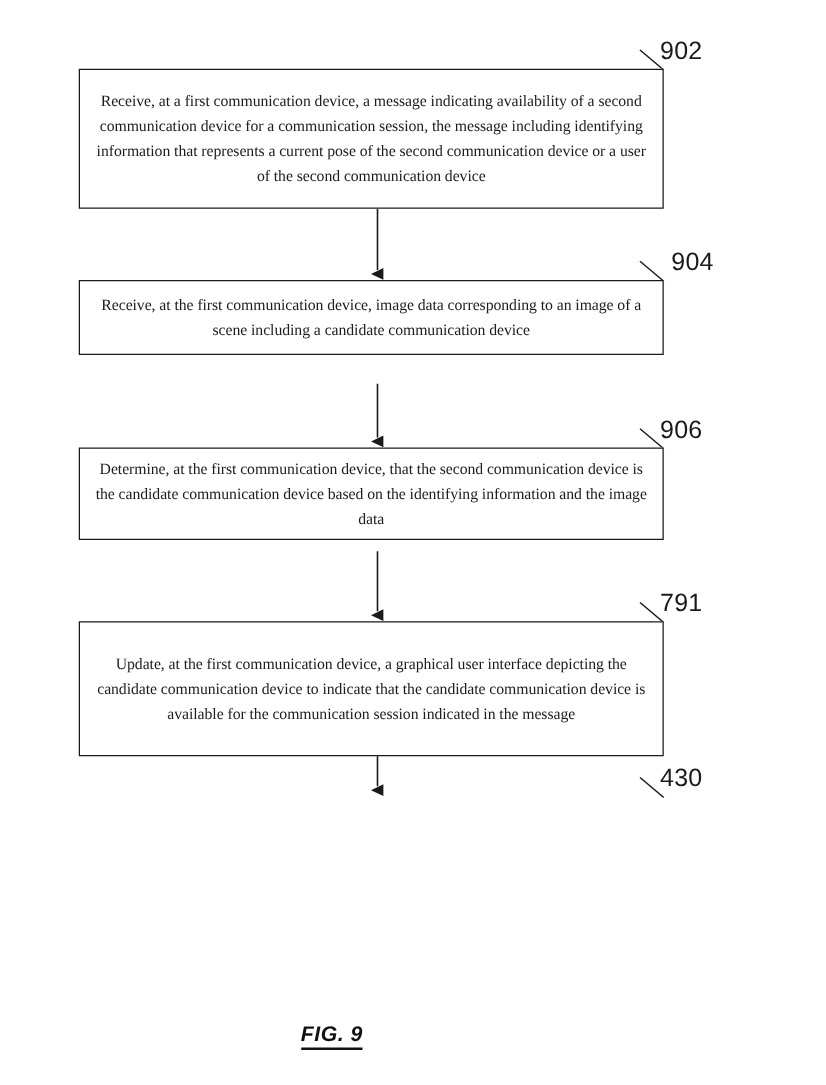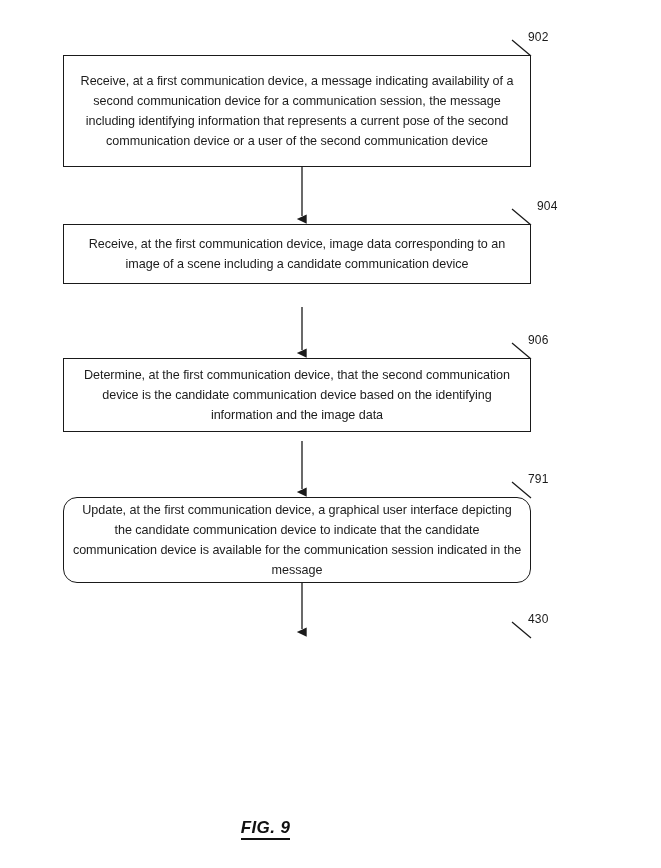--- a/index.html
+++ b/index.html
@@ -31,32 +31,32 @@
     width: 468px;
     border: 1px solid #1a1a1a;
     background: #ffffff;
     box-sizing: border-box;
     display: flex;
     align-items: center;
     justify-content: center;
     padding: 0 8px;
   }
   .step-text {
-    font-family: Liberation Sans, sans-serif;
+    font-family: Liberation Serif, serif;
     font-size: 12.6px;
     line-height: 20px;
     color: #1c1c1c;
     text-align: center;
     letter-spacing: -0.05px;
     width: 100%;
   }
   .ref-num {
     position: absolute;
     font-family: "Liberation Sans", sans-serif;
-    font-size: 12px;
+    font-size: 20px;
     color: #1a1a1a;
     letter-spacing: 0.2px;
     white-space: nowrap;
   }
   #fig-caption {
     position: absolute;
     left: 0;
     top: 818px;
     width: 531px;
     text-align: center;
@@ -122,21 +122,21 @@
   <div class="step-box" style="top:224px; height:60px;">
     <div class="step-text">Receive, at the first communication device, image data corresponding to an image of a scene including a candidate communication device</div>
   </div>
   <div class="ref-num" style="left:537px; top:199px;">904</div>
 
   <div class="step-box" style="top:358px; height:74px;">
     <div class="step-text">Determine, at the first communication device, that the second communication device is the candidate communication device based on the identifying information and the image data</div>
   </div>
   <div class="ref-num" style="left:528px; top:333px;">906</div>
 
-  <div class="step-box" style="top:497px; height:86px;border-radius:14px;">
+  <div class="step-box" style="top:497px; height:108px;">
     <div class="step-text">Update, at the first communication device, a graphical user interface depicting the candidate communication device to indicate that the candidate communication device is available for the communication session indicated in the message</div>
   </div>
   <div class="ref-num" style="left:528px; top:472px;">791</div>
 
   <div class="ref-num" style="left:528px; top:612px;">430</div>
 
   <div id="fig-caption">
     <span>FIG. 9</span>
   </div>
 

